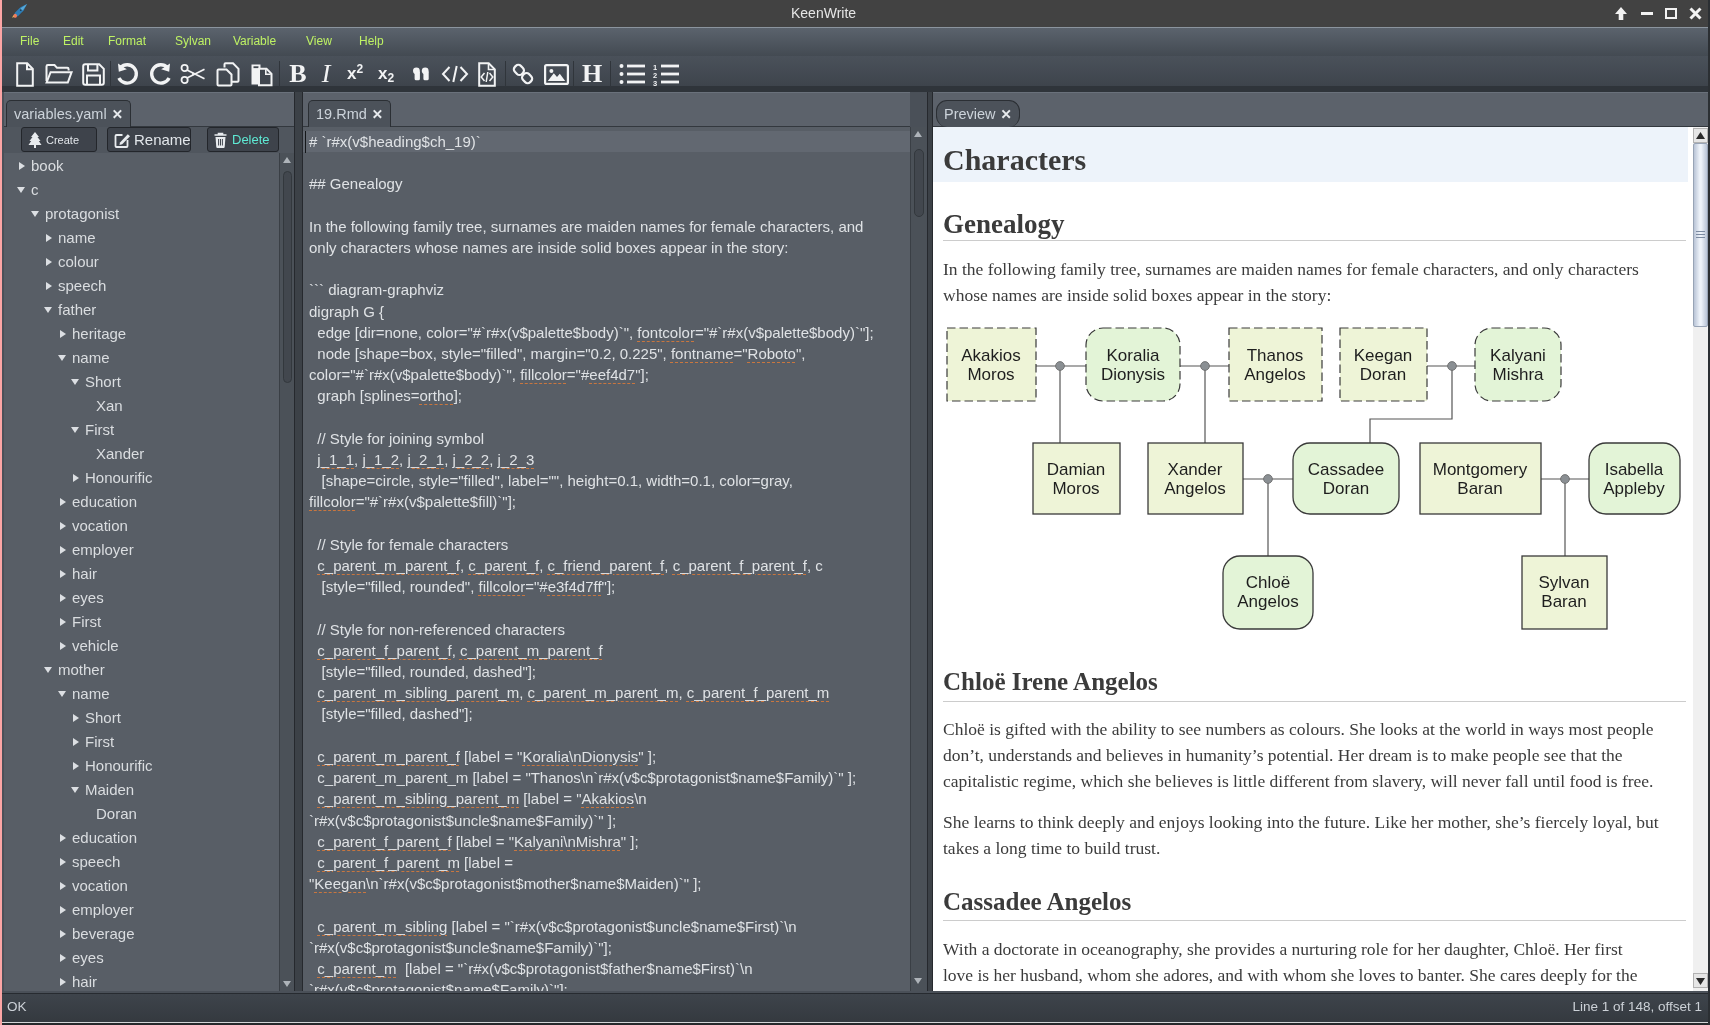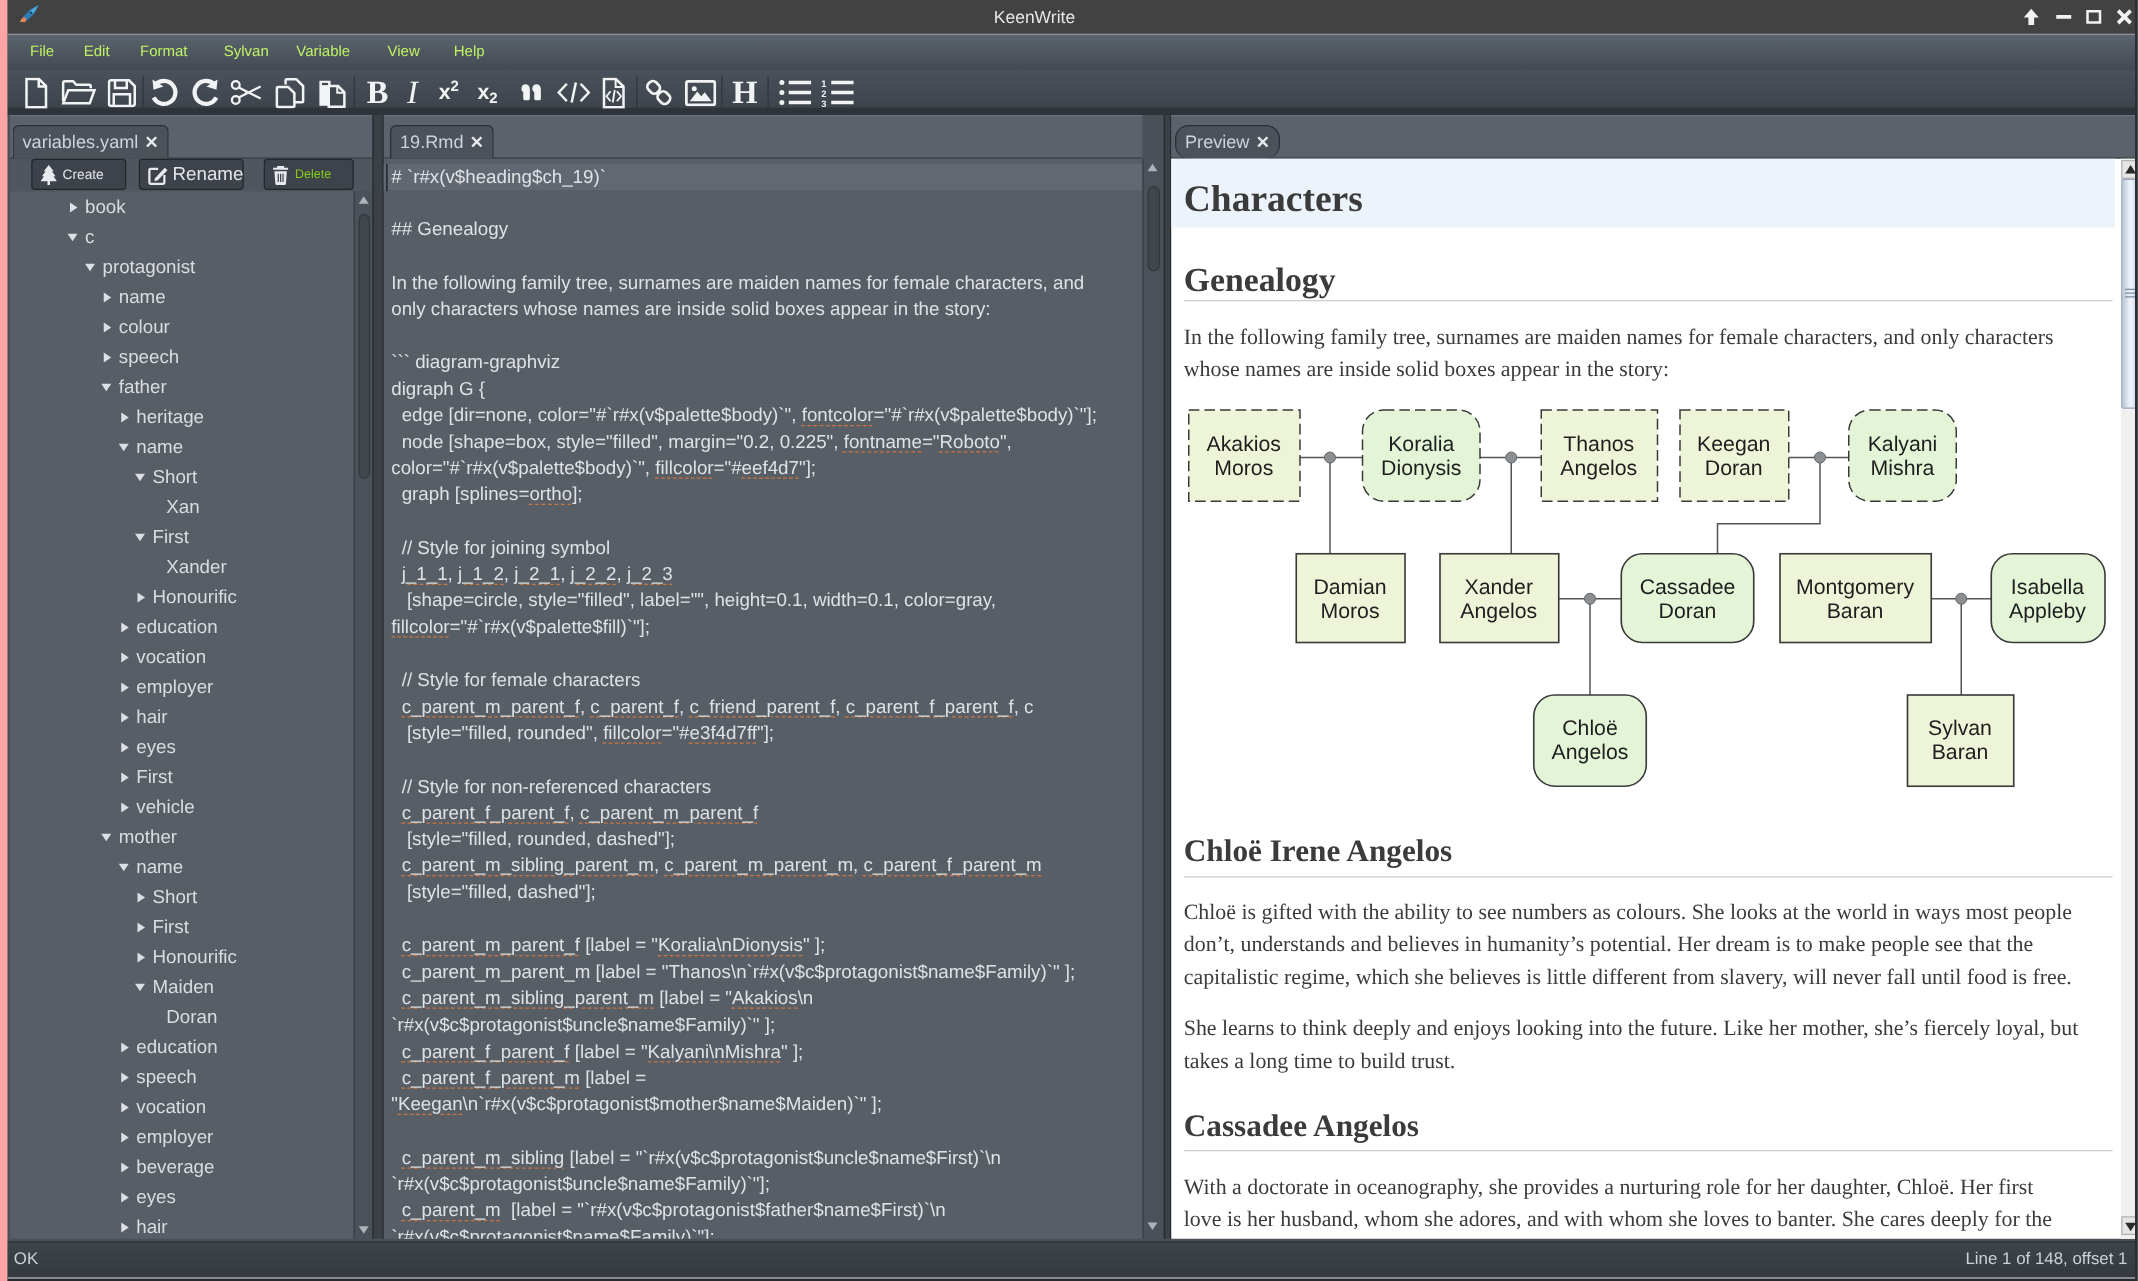--- a/index.html
+++ b/index.html
@@ -1,17 +1,17 @@
 <!DOCTYPE html>
 <html><head><meta charset="utf-8">
 <style>
   * { margin:0; padding:0; box-sizing:border-box; }
   body { font-family:"Liberation Sans", sans-serif; }
   #win { position:relative; width:1710px; height:1025px; background:#4a5058; overflow:hidden;
-         border-left:6px solid #fca5a5; border-right:2px solid #2b2f33; }
+         border-left:2px solid #fca5a5; border-right:2px solid #2b2f33; }
   .abs { position:absolute; }
   
   #titlebar { left:0; top:0; width:1710px; height:27px; background:#424242; }
   #title { left:789px; top:0; height:27px; line-height:27px;
            color:#e6e6e6; font-size:14px; }
   
   #menubar { left:0; top:27px; width:1710px; height:29px;
              background:linear-gradient(#5b636d,#434a52);
              border-top:1px solid #8b949e; }
   .mi { position:absolute; top:27px; height:28px; line-height:28px; color:#bef264; font-size:12px; }
@@ -26,21 +26,21 @@
   .tabbar { top:92px; height:35px; background:#5c626b; border-bottom:1px solid #33383e; border-top:1px solid #6a717b; }
   .tab { position:absolute; top:100px; height:27px; background:#4c525a; border:1px solid #2b2f34;
          border-bottom:none; border-radius:5px 5px 0 0; color:#ccd3da; font-size:14.5px;
          line-height:26px; padding:0 7px; white-space:nowrap; }
   .tab .x { font-weight:bold; color:#e8ebee; margin-left:5px; font-size:13.5px; }
   #btnrow { left:2px; top:127px; width:290px; height:26px; background:#50565e; }
   .btn { position:absolute; top:0px; height:25px; background:#3e434b; border:1px solid #23262b;
          border-radius:3px; color:#e2e6ea; font-size:15px; line-height:23px; text-align:center; }
   #tree { left:2px; top:153px; width:275px; height:838px; background:#585e66; overflow:hidden;
           color:#dadde0; font-size:15px; }
-  .r { height:24px; line-height:24px; white-space:nowrap; position:relative;margin-left:33px; }
+  .r { height:24px; line-height:24px; white-space:nowrap; position:relative; }
   .ac, .ae { position:absolute; top:8px; width:0; height:0; }
   .ac { border-left:6px solid #dcdfe3; border-top:4.5px solid transparent; border-bottom:4.5px solid transparent; }
   .ae { border-top:6px solid #dcdfe3; border-left:4.5px solid transparent; border-right:4.5px solid transparent; top:9px; }
   
   #tsb { left:277px; top:153px; width:15px; height:838px; background:#4b5158; border-left:1px solid #3a3f45; }
   #tsb .thumb { position:absolute; left:3px; top:18px; width:9px; height:212px; background:#42474e;
                 border:1px solid #33383d; border-radius:5px; }
   
   .split { top:92px; height:899px; background:#3c4147; border-left:1px solid #26292e; border-right:1px solid #26292e; }
   
@@ -240,21 +240,21 @@
    <svg class="abs" style="left:112px;top:132px" width="16" height="16" viewBox="0 0 16 16">
      <path d="M13.5 8 V14 Q13.5 15 12.5 15 H2.5 Q1.5 15 1.5 14 V4 Q1.5 3 2.5 3 H8.5" fill="none" stroke="#e8ebee" stroke-width="1.8"></path>
      <path d="M6 10.5 L13.8 2.2 L16 4.2 L8.2 12.2 L5.5 13 Z" fill="#e8ebee"></path>
       </svg>
    <div class="abs" style="left:132px;top:128px;font-size:15px;color:#e2e6ea;line-height:24px">Rename</div>
    <svg class="abs" style="left:212px;top:132px" width="13" height="16" viewBox="0 0 13 16">
      <path d="M0.5 3 h12 M4.5 3 V1.5 h4 V3" fill="none" stroke="#e8ebee" stroke-width="1.6"></path>
      <path d="M1.5 5 h10 l-0.8 10 q-0.1 1 -1 1 h-6.4 q-0.9 0 -1 -1 z" fill="#e8ebee"></path>
      <path d="M4.6 7 v6.5 M6.5 7 v6.5 M8.4 7 v6.5" stroke="#40464e" stroke-width="1"></path>
       </svg>
-   <div class="abs" style="left:230px;top:128px;font-size:10px;color:#84cc16;line-height:24px">Delete</div>
+   <div class="abs" style="left:230px;top:128px;font-size:13px;color:#5eead4;line-height:24px">Delete</div>
   </div>
 
   <div class="abs" id="tree">
    <div style="height:1px"></div>
    <div class="r"><span class="ac" style="left:15px"></span><span style="margin-left:27px">book</span></div>
    <div class="r"><span class="ae" style="left:13px"></span><span style="margin-left:27px">c</span></div>
    <div class="r"><span class="ae" style="left:27px"></span><span style="margin-left:41px">protagonist</span></div>
    <div class="r"><span class="ac" style="left:42px"></span><span style="margin-left:54px">name</span></div>
    <div class="r"><span class="ac" style="left:42px"></span><span style="margin-left:54px">colour</span></div>
    <div class="r"><span class="ac" style="left:42px"></span><span style="margin-left:54px">speech</span></div>

